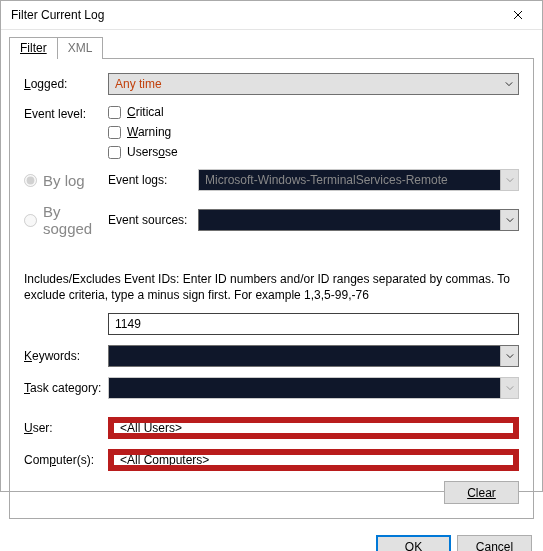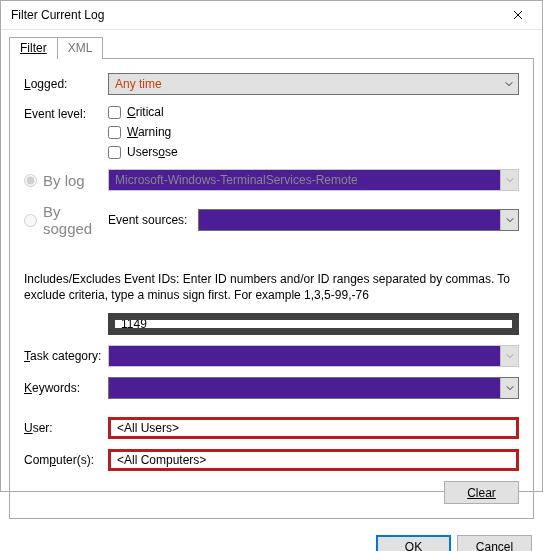--- a/index.html
+++ b/index.html
@@ -87,21 +87,21 @@
   .lab .u { text-decoration: underline; }
   .ctrl-area { flex: 1; display: flex; align-items: center; }
   .combo {
     display: flex;
     align-items: center;
     border: 1px solid #707070;
     background: #e1e1e1;
     height: 22px;
     flex: 1;
   }
-  .combo.white { background: #4c1d95; }
+  .combo.white { background: #0f172a; }
   .combo .combo-text {
     flex: 1;
     padding: 0 6px;
     font-size: 12px;
     color: #c2410c;
     overflow: hidden;
     white-space: nowrap;
   }
   .combo .combo-btn {
     width: 18px;
@@ -130,29 +130,29 @@
   .radio input { margin: 0; width: 13px; height: 13px; }
   .radio span { font-size: 15px; }
   .radio.disabled span { color: #888; }
   .sublab { width: 90px; flex: 0 0 90px; font-size: 12px; }
   .helptext {
     font-size: 12px;
     margin: 34px 0 10px 0;
     line-height: 1.35;
   }
   .tinput {
-    border: 3px solid #b91c1c;
+    border: 6px solid #b91c1c;
     height: 22px;
     padding: 0 6px;
     font-size: 12px;
     font-family: inherit;
     width: 100%;
   }
   .tinput.focus-blue {
-    border: 7px solid #404040;
+    border: 1px solid #404040;
   }
   .btn {
     border: 1px solid #adadad;
     background: #e1e1e1;
     font-size: 12px;
     font-family: inherit;
     padding: 0;
     height: 23px;
     cursor: default;
   }
@@ -225,20 +225,21 @@
             </div>
         </div>
       </div>
     </div>
 
     <div class="radiorow">
       <div class="radio disabled">
         <input type="radio" checked="" disabled="" style="">
         <span><span>By </span><span class="u">l</span><span>og</span></span>
       </div>
+      <div class="sublab">E<span class="u">v</span>ent logs:</div>
       <div class="ctrl-area">
         <div class="combo white disabled">
           <div class="combo-text">Microsoft-Windows-TerminalServices-Remote</div>
           <div class="combo-btn">
             <svg class="chev" viewBox="0 0 10 10">
                 <path d="M1 3 L5 7 L9 3" stroke="#888" stroke-width="1" fill="none"></path>
               </svg>
           </div>
         </div>
       </div>
@@ -265,41 +266,41 @@
     <div class="helptext">Includes/Excludes Event IDs: Enter ID numbers and/or ID ranges separated by commas. To exclude criteria, type a minus sign first. For example 1,3,5-99,-76</div>
 
     <div class="row">
       <div class="lab"></div>
       <div class="ctrl-area">
         <input type="text" class="tinput focus-blue" value="1149" style="">
       </div>
     </div>
 
     <div class="row">
+      <div class="lab"><span class="u">K</span><span>eywords:</span></div>
+      <div class="ctrl-area">
+        <div class="combo white">
+          <div class="combo-text"></div>
+          <div class="combo-btn">
+            <svg class="chev" viewBox="0 0 10 10">
+                <path d="M1 3 L5 7 L9 3" stroke="#000" stroke-width="1" fill="none"></path>
+              </svg>
+          </div>
+        </div>
+      </div>
+    </div>
+
+    <div class="row">
       <div class="lab"><span class="u">T</span><span>ask category:</span></div>
       <div class="ctrl-area">
         <div class="combo white disabled">
           <div class="combo-text"></div>
           <div class="combo-btn">
             <svg class="chev" viewBox="0 0 10 10">
                 <path d="M1 3 L5 7 L9 3" stroke="#888" stroke-width="1" fill="none"></path>
-              </svg>
-          </div>
-        </div>
-      </div>
-    </div>
-
-    <div class="row">
-      <div class="lab"><span class="u">K</span><span>eywords:</span></div>
-      <div class="ctrl-area">
-        <div class="combo white">
-          <div class="combo-text"></div>
-          <div class="combo-btn">
-            <svg class="chev" viewBox="0 0 10 10">
-                <path d="M1 3 L5 7 L9 3" stroke="#000" stroke-width="1" fill="none"></path>
               </svg>
           </div>
         </div>
       </div>
     </div>
 
     <div style="height:8px;"></div>
 
     <div class="row">
       <div class="lab"><span class="u">U</span><span>ser:</span></div>

